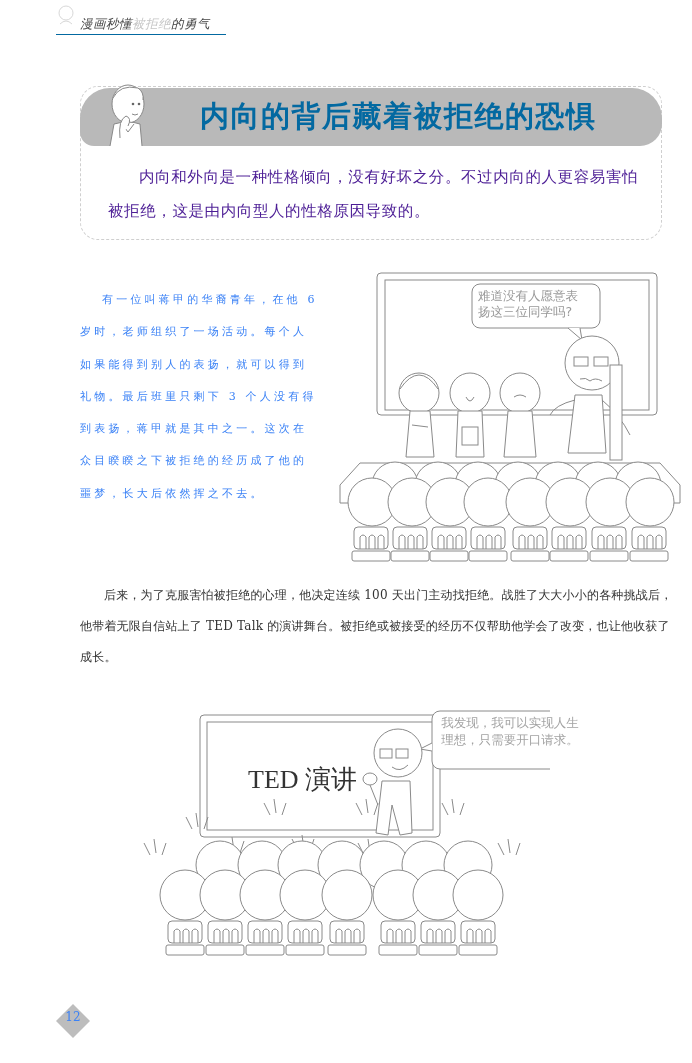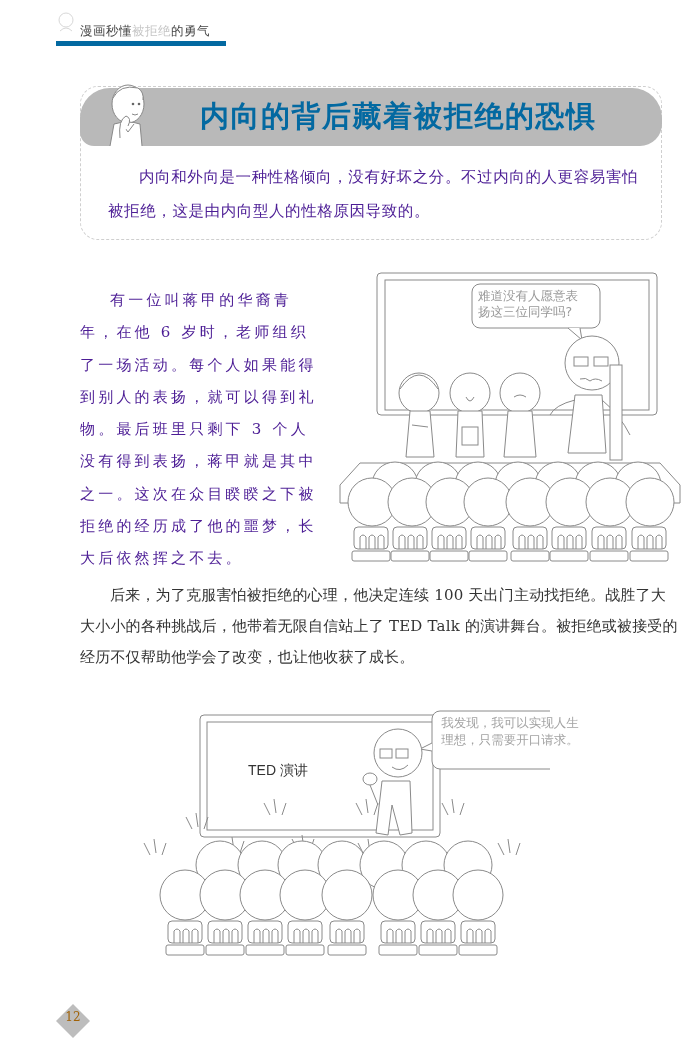--- a/index.html
+++ b/index.html
@@ -1,46 +1,46 @@
 <!DOCTYPE html>
 <html><head>
 <meta charset="utf-8">
 <style>
   html, body { margin:0; padding:0; background:#fff; }
   body { width:692px; height:1063px; position:relative; overflow:hidden;
          font-family:"DejaVu Serif","Liberation Serif",serif; color:#333; }
   .abs { position:absolute; }
 
   
-  #running-header { left:56px; top:15px; width:170px; height:26px; border-bottom:5px solid #0369a1; }
+  #running-header { left:56px; top:8px; width:170px; height:26px; border-bottom:1px solid #0369a1;font-style:italic; }
   #running-header .hdr-icon { position:absolute; left:0; top:-4px; width:22px; height:26px; }
   #running-header .hdr-text { position:absolute; left:24px; top:8px; font-family:"DejaVu Sans","Liberation Sans",sans-serif; font-size:12.5px; color:#444; letter-spacing:0.5px; white-space:nowrap; }
   #running-header .hdr-light { color:#c6c6c6; }
 
   
   #section-box { left:80px; top:86px; width:580px; height:152px; border:1px dashed #cfcfcf; border-radius:18px; }
   #section-banner { left:80px; top:88px; width:582px; height:58px; background:#b9b9b9; border-radius:30px 30px 22px 14px; }
   #section-title { left:200px; top:97px; font-size:29px; color:#0369a1; letter-spacing:1.5px; font-weight:bold; white-space:nowrap; font-family:"DejaVu Serif","Liberation Serif",serif; }
   #boy-icon { left:98px; top:80px; width:60px; height:66px; }
   #intro-text { left:108px; top:160px; width:538px; font-size:15.5px; line-height:34px; color:#4c1d95; text-indent:2em; letter-spacing:0.6px; }
 
   
-  #story-text { left:80px; top:284px; width:238px; font-size:15px; line-height:32.3px; color:#4c1d95; letter-spacing:3.2px; text-indent:2em; }
-  #story-text2 { left:80px; top:580px; width:600px; font-size:15px; line-height:31px; color:#333; letter-spacing:0.2px; text-indent:2em; }
+  #story-text { left:80px; top:284px; width:238px; font-size:11px; line-height:32.3px; color:#3b82f6; letter-spacing:3.2px; text-indent:2em; }
+  #story-text2 { left:80px; top:580px; width:600px; font-size:12px; line-height:31px; color:#333; letter-spacing:0.2px; text-indent:2em; }
 
   
   #illus-1 { left:330px; top:265px; width:360px; height:305px; }
   #bubble-1 { left:472px; top:284px; width:122px; height:26px; font-family:"DejaVu Sans","Liberation Sans",sans-serif; font-size:12.5px; line-height:16px; color:#999; text-align:left; padding:4px 6px; box-sizing:border-box; }
   #illus-2 { left:130px; top:705px; width:420px; height:300px; }
-  #ted-label { left:248px; top:762px; font-family:Liberation Sans, sans-serif; font-size:14px; color:#333; white-space:nowrap; }
+  #ted-label { left:248px; top:762px; font-family:Liberation Serif, serif; font-size:26px; color:#333; white-space:nowrap; }
   #bubble-2 { left:434px; top:712px; width:152px; height:58px; font-family:"DejaVu Sans","Liberation Sans",sans-serif; font-size:12.5px; line-height:17px; color:#a3a3a3; text-align:center; padding:2px 4px; box-sizing:border-box; }
 
   
   #page-num-badge { left:55px; top:1003px; width:36px; height:36px; }
-  #page-num { left:55px; top:1010px; width:36px; text-align:center; font-size:12px; color:#a16207; }
+  #page-num { left:55px; top:1010px; width:36px; text-align:center; font-size:12px; color:#3b82f6; }
 </style>
 </head>
 <body>
 
 <div id="running-header" class="abs">
   <svg class="hdr-icon" viewBox="0 0 22 26">
     <circle cx="10" cy="9" r="7" fill="none" stroke="#d8d8d8" stroke-width="1"></circle>
     <path d="M4 20 Q10 14 16 20" fill="none" stroke="#d8d8d8" stroke-width="1"></path>
   </svg>
   <span class="hdr-text"><span>漫画秒懂</span><span class="hdr-light">被拒绝</span><span>的勇气</span></span>

